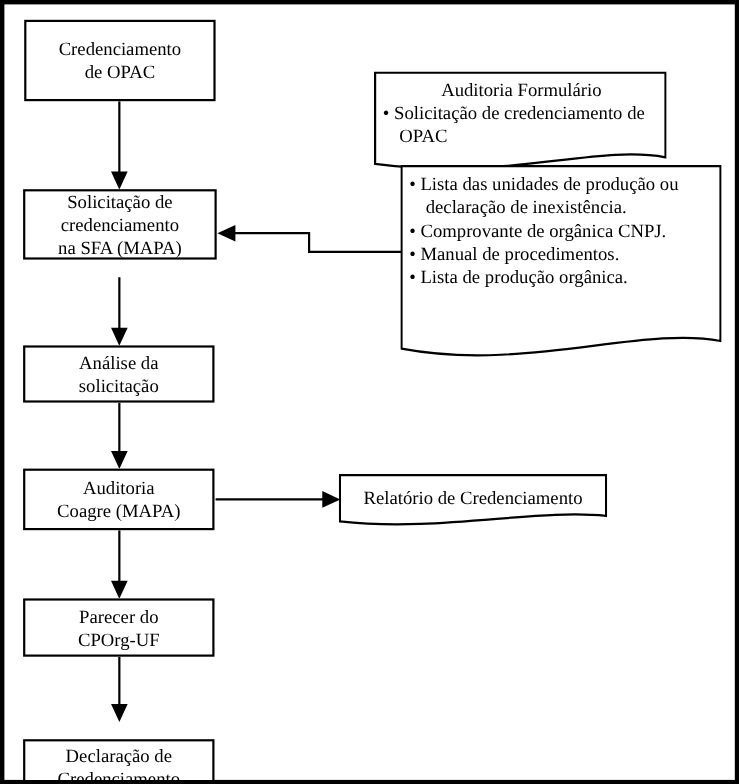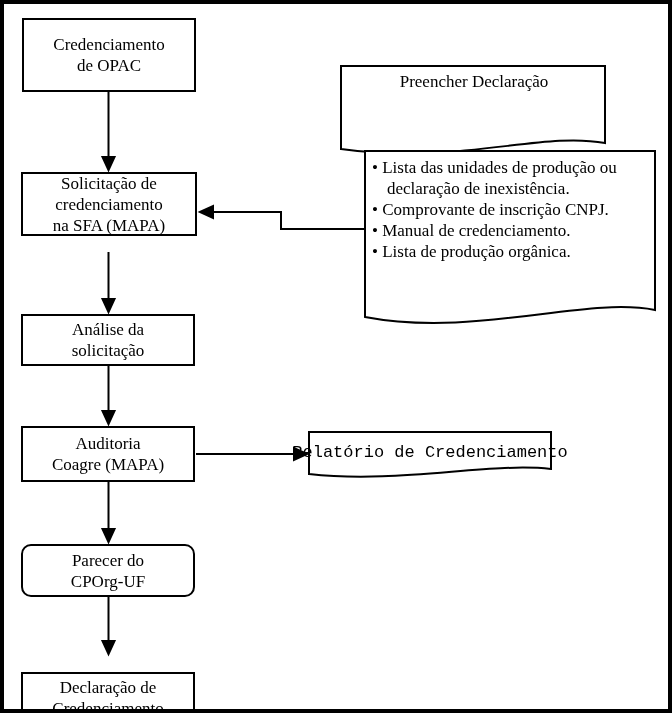--- a/index.html
+++ b/index.html
@@ -61,30 +61,30 @@
     align-items: center;
     justify-content: center;
     text-align: center;
     white-space: nowrap;
   }
   
   #box-credenciamento-opac { left: 18px;  top: 14px;  width: 174px; height: 74px; }
   #box-solicitacao-sfa     { left: 17px;  top: 168px; width: 176px; height: 64px; }
   #box-analise             { left: 17px;  top: 310px; width: 174px; height: 52px; }
   #box-auditoria           { left: 17px;  top: 422px; width: 174px; height: 56px; }
-  #box-parecer             { left: 17px;  top: 540px; width: 174px; height: 53px; border-radius: 10px; }
+  #box-parecer             { left: 17px;  top: 540px; width: 174px; height: 53px; }
   #box-declaracao          { left: 17px;  top: 652px; width: 174px; height: 51px; margin-top: 16px; }
 
   #doc-preencher-shape { left: 336px; top: 61px;  width: 266px; height: 96px; }
   #doc-entregar-shape  { left: 360px; top: 146px; width: 292px; height: 180px; }
   #doc-relatorio-shape { left: 304px; top: 427px; width: 244px; height: 58px; }
 
   #doc-preencher-text { left: 344px; top: 67px;  width: 252px; }
   #doc-entregar-text  { left: 368px; top: 153px; width: 266px; }
-  #doc-relatorio-text { left: 304px; top: 429px; width: 244px; height: 38px; font-family: Liberation Mono, monospace; }
+  #doc-relatorio-text { left: 304px; top: 429px; width: 244px; height: 38px; }
 </style>
 </head>
 <body>
 
 <div class="frame">
 
   <svg class="connector-layer" viewBox="0 0 672 713" xmlns="http://www.w3.org/2000/svg">
     <g stroke="#000000" stroke-width="2" fill="#000000">
 
       <line x1="104.5" y1="88" x2="104.5" y2="154"></line>
@@ -121,30 +121,31 @@
 Coagre (MAPA)</div>
   <div class="flow-box" id="box-parecer">Parecer do
 CPOrg-UF</div>
   <div class="flow-box" id="box-declaracao">Declaração de
 Credenciamento</div>
 
   <svg class="doc-shape" id="doc-preencher-shape" viewBox="0 0 266 96" xmlns="http://www.w3.org/2000/svg">
     <path d="M 1,1 L 265,1 L 265,78 C 201,66 121,100 1,84 Z" fill="#ffffff" stroke="#000000" stroke-width="2"></path>
   </svg>
   <div class="doc-text" id="doc-preencher-text">
-    <div class="doc-title">Preencher Declaração</div>
+    <div class="doc-title">Auditoria Formulário</div>
+    <div class="doc-item">• Solicitação de credenciamento de OPAC</div>
   </div>
 
   <svg class="doc-shape" id="doc-entregar-shape" viewBox="0 0 292 180" xmlns="http://www.w3.org/2000/svg">
     <path d="M 1,1 L 291,1 L 291,160 C 221,146 111,188 1,167 Z" fill="#ffffff" stroke="#000000" stroke-width="2"></path>
   </svg>
   <div class="doc-text" id="doc-entregar-text">
     <div class="doc-item">• Lista das unidades de produção ou declaração de inexistência.</div>
-    <div class="doc-item">• Comprovante de inscrição CNPJ.</div>
-    <div class="doc-item">• Manual de credenciamento.</div>
+    <div class="doc-item">• Comprovante de orgânica CNPJ.</div>
+    <div class="doc-item">• Manual de procedimentos.</div>
     <div class="doc-item">• Lista de produção orgânica.</div>
   </div>
 
   <svg class="doc-shape" id="doc-relatorio-shape" viewBox="0 0 244 58" xmlns="http://www.w3.org/2000/svg">
     <path d="M 1,1 L 243,1 L 243,38 C 181,31 91,53 1,43 Z" fill="#ffffff" stroke="#000000" stroke-width="2"></path>
   </svg>
   <div class="doc-text doc-text-center" id="doc-relatorio-text">
     <span>Relatório de Credenciamento</span>
   </div>
 

